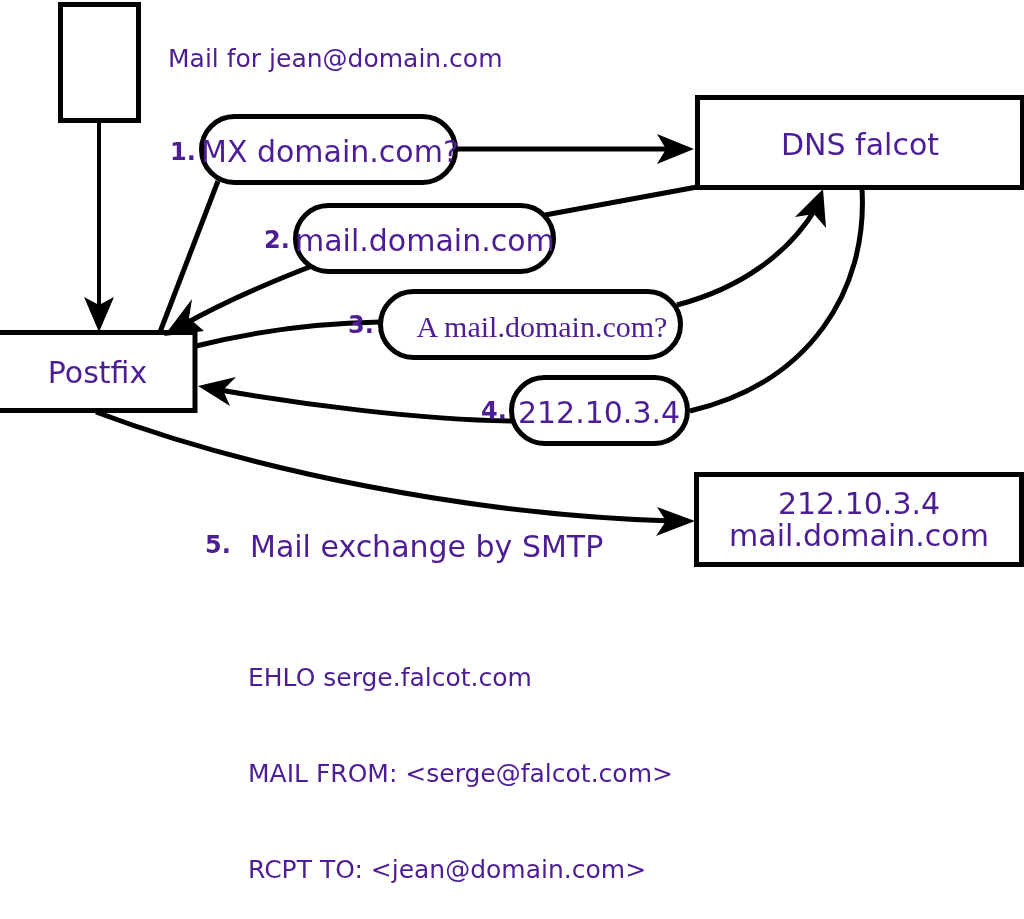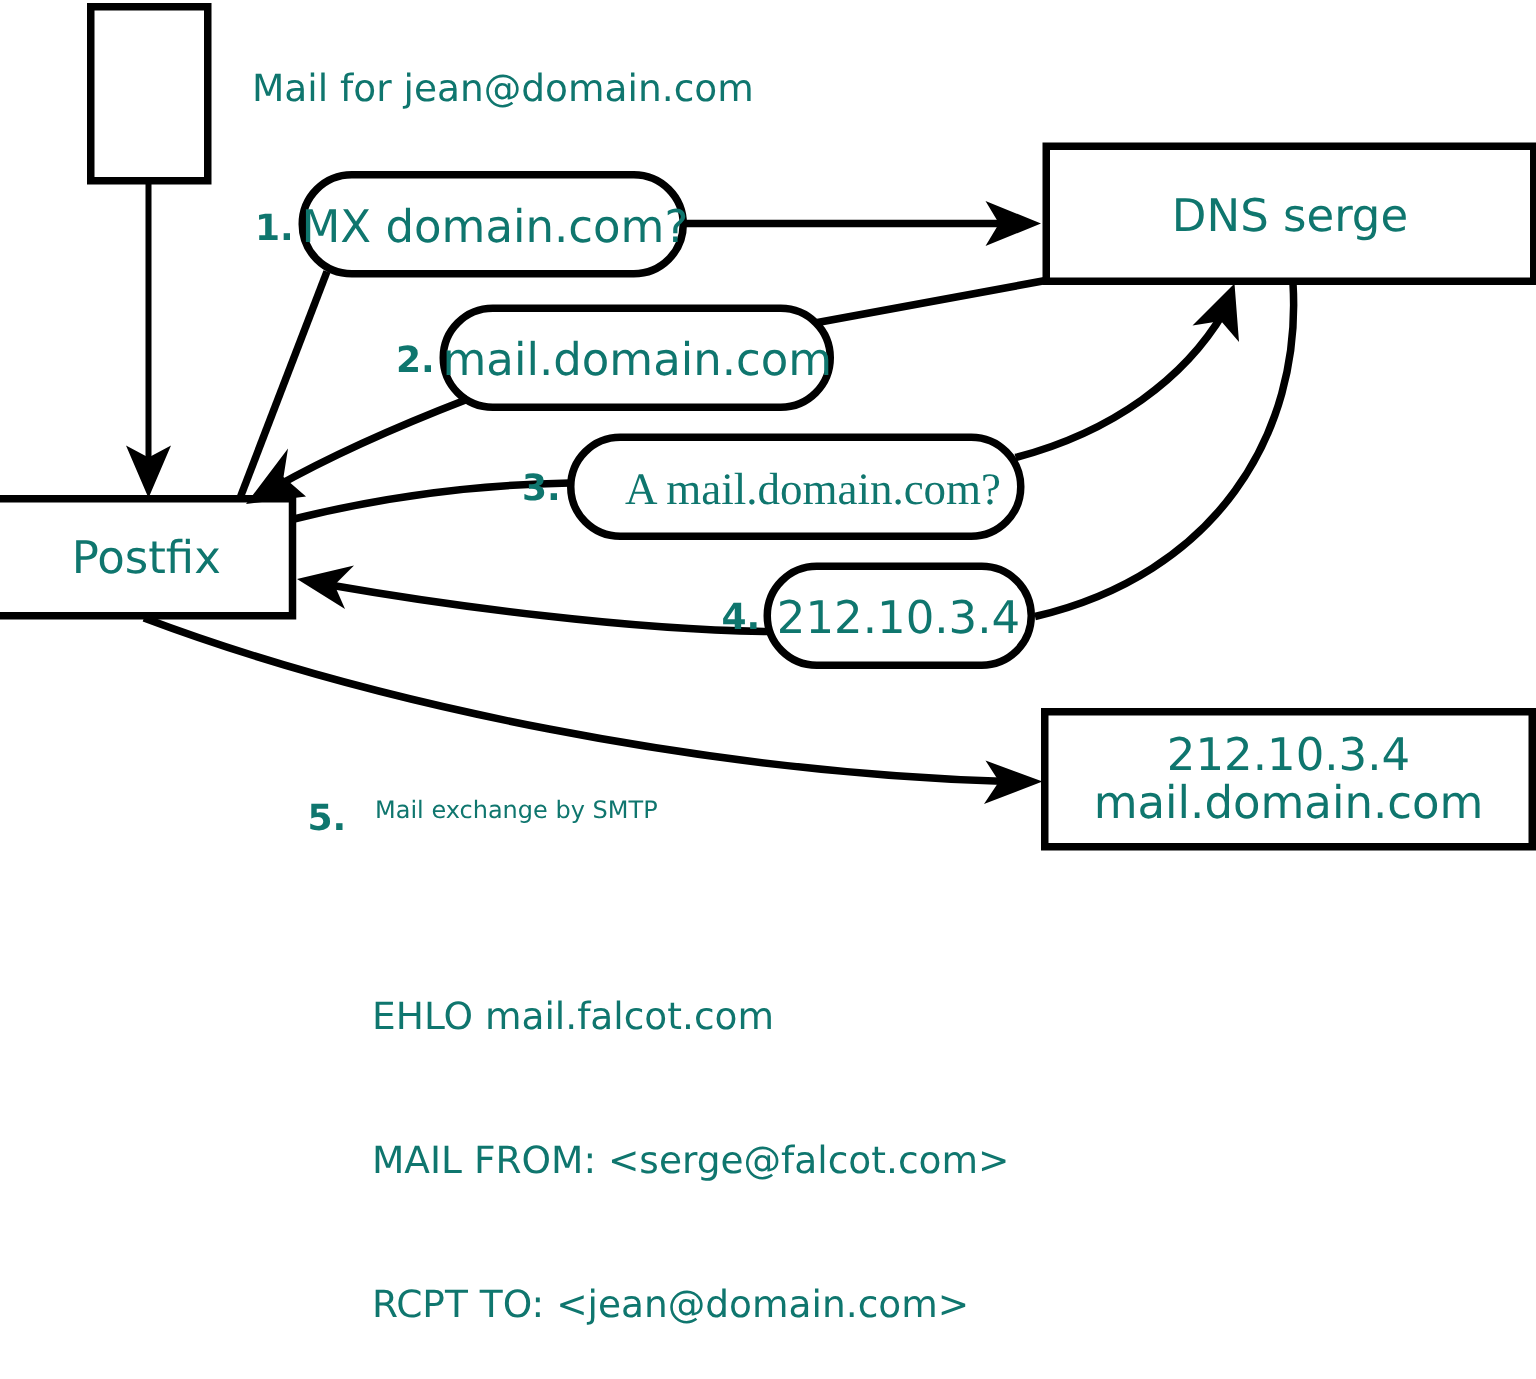--- a/index.html
+++ b/index.html
@@ -43,36 +43,36 @@
     stroke: #000000;
     stroke-width: 4;
   }
   .arrowhead {
     fill: #000000;
     stroke: none;
   }
   .txt {
     position: absolute;
     white-space: pre;
-    color: #0f766e;
+    color: #4c1d95;
     line-height: 1;
   }
   .node-label {
     font-size: 30px;
     text-align: center;
   }
   .step-num {
     font-size: 24px;
     font-weight: bold;
   }
   .header-text {
     font-size: 25px;
   }
   .caption-text {
-    font-size: 16px;
+    font-size: 30px;
   }
   .transcript {
     font-size: 25px;
     line-height: 32px;
   }
   .transcript div { white-space: pre; }
 </style>
 </head>
 <body>
 
@@ -113,40 +113,40 @@
     <polygon class="arrowhead" points="198,386 236,377 223,390 230,406"></polygon>
 
     <path class="edge" d="M 96 412 C 250 470 470 515 672 521"></path>
     <polygon class="arrowhead" points="695,521 657,507 666,521 656,536"></polygon>
   </svg>
 
   <div class="txt header-text" style="left:168px; top:46px;">Mail for jean@domain.com</div>
 
   <div class="txt node-label" style="left:0px; top:358px; width:195px;text-align:center;">Postfix</div>
 
-  <div class="txt node-label" style="left:698px; top:130px; width:324px;">DNS serge</div>
+  <div class="txt node-label" style="left:698px; top:130px; width:324px;">DNS falcot</div>
 
   <div class="txt node-label" style="left:697px; top:489px; width:324px;">212.10.3.4</div>
   <div class="txt node-label" style="left:697px; top:521px; width:324px;">mail.domain.com</div>
 
   <div class="txt step-num" style="left:170px; top:140px;">1.</div>
   <div class="txt step-num" style="left:264px; top:228px;">2.</div>
   <div class="txt step-num" style="left:348px; top:313px;">3.</div>
   <div class="txt step-num" style="left:481px; top:399px;">4.</div>
 
   <div class="txt node-label" style="left:201px; top:137px; width:254px;">MX domain.com?</div>
   <div class="txt node-label" style="left:295px; top:226px; width:258px;">mail.domain.com</div>
   <div class="txt node-label" style="left:392px; top:312px; width:300px;font-family:Liberation Serif, serif;">A mail.domain.com?</div>
   <div class="txt node-label" style="left:511px; top:398px; width:176px;">212.10.3.4</div>
 
   <div class="txt step-num" style="left:205px; top:533px;">5.</div>
   <div class="txt caption-text" style="left:250px; top:532px;">Mail exchange by SMTP</div>
 
   <div class="txt transcript" style="left:248px; top:598px;">
-    <div>EHLO mail.falcot.com</div>
+    <div>EHLO serge.falcot.com</div>
     <div>MAIL FROM: &lt;serge@falcot.com&gt;</div>
     <div>RCPT TO: &lt;jean@domain.com&gt;</div>
     
     
     
     
     
     
     
   </div>

